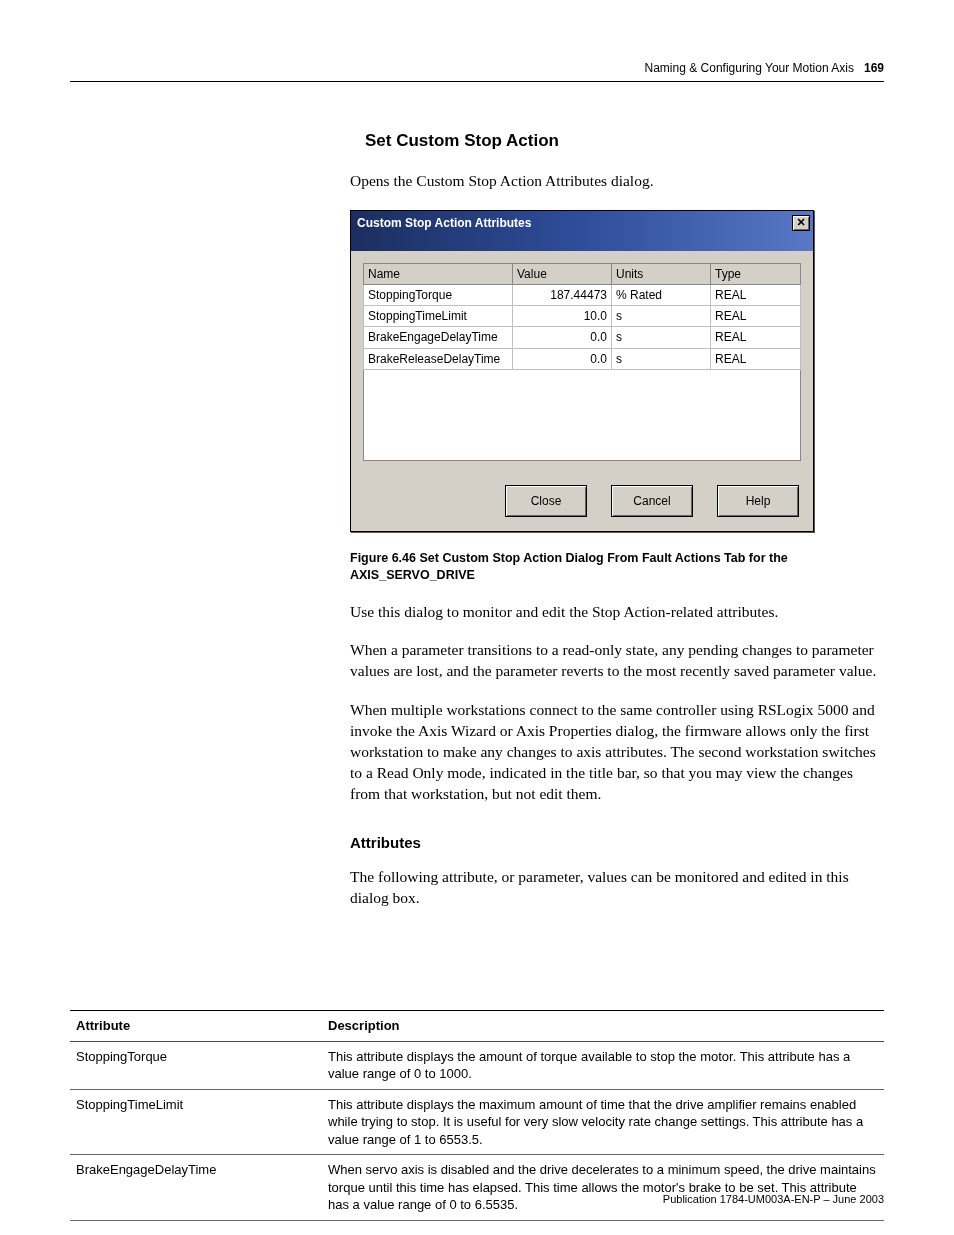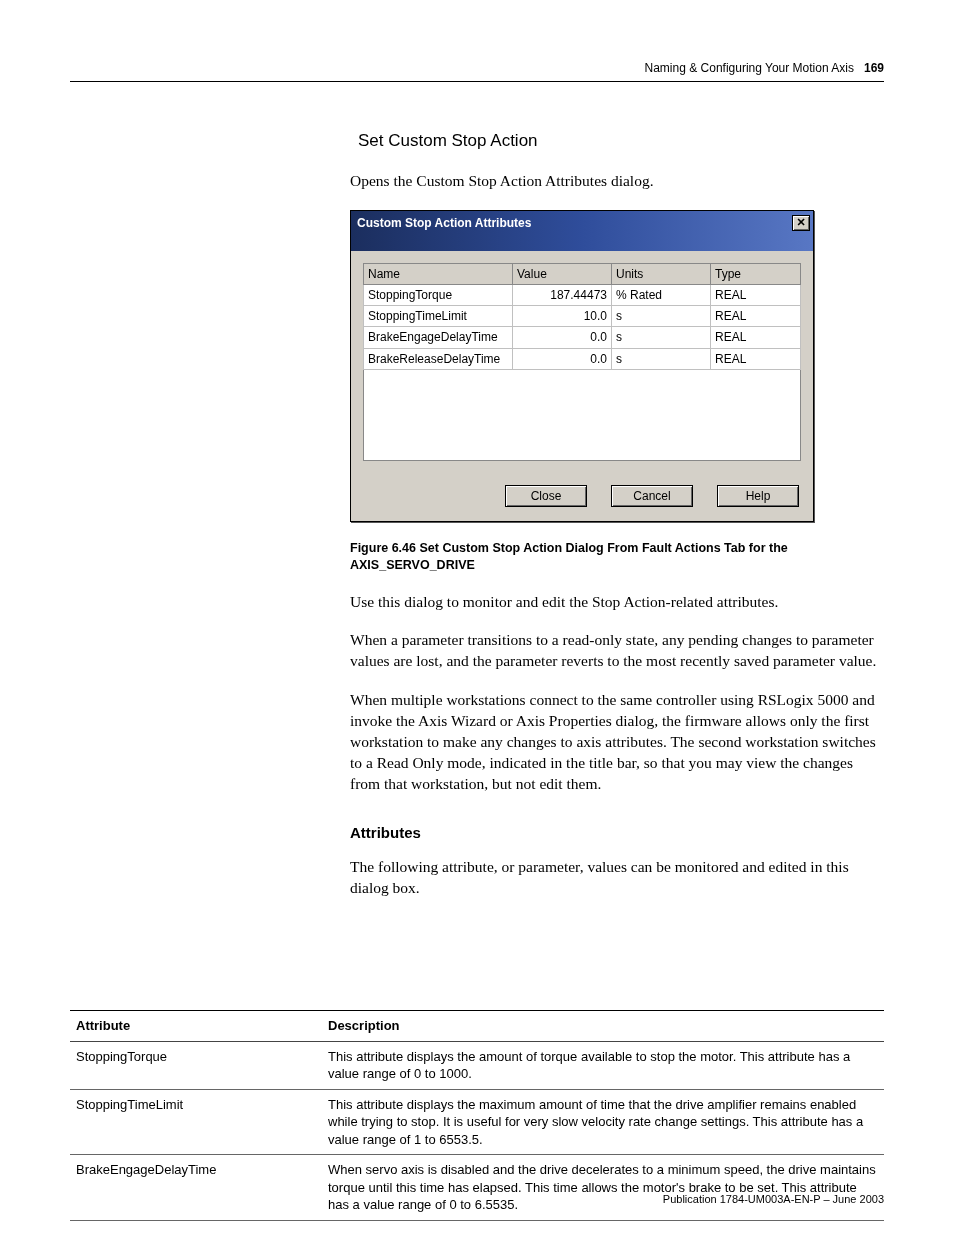--- a/index.html
+++ b/index.html
@@ -33,21 +33,21 @@
     font-size:12px;
     gap:10px;
   }
   .page-header .pagenum{font-weight:700;}
   .content{
     position:absolute;
     top:130px;
     left:350px;
     right:70px;
   }
-  h2.section{font-family:var(--ui-font);font-weight:400;font-size:17px;margin:0 0 18px 8px;}
+  h2.section{font-family:var(--ui-font);font-weight:700;font-size:17px;margin:0 0 18px 15px;}
   h3.attrs{font-family:var(--ui-font);font-weight:700;font-size:15px;margin:28px 0 14px 0;}
   p{margin:0 0 18px 0;font-size:15.5px;}
   p.tight{margin-bottom:10px;}
   .caption{font-family:var(--ui-font);font-weight:700;font-size:12.5px;line-height:1.35;margin:18px 0 18px 0;}
 
   
   .dialog{
     width:462px;
     background:var(--dialog-bg);
     border:1px solid #000;
@@ -99,21 +99,21 @@
   }
   table.grid .valcol{text-align:right;}
   .filler{height:90px;background:#fff;border:1px solid #888;border-top:none;}
   .dialog-buttons{
     display:flex;
     justify-content:flex-end;
     gap:24px;
     padding:12px 14px 14px 0;
   }
   .dialog-buttons button{
-    width:82px;height:22px;
+    width:82px;height:32px;
     background:#d4d0c8;
     border:1px solid #000;
     box-shadow:inset 1px 1px 0 #fff, inset -1px -1px 0 #666;
     font-family:var(--ui-font);
     font-size:12px;
   }
 
   
   .attr-table{
     position:absolute;

